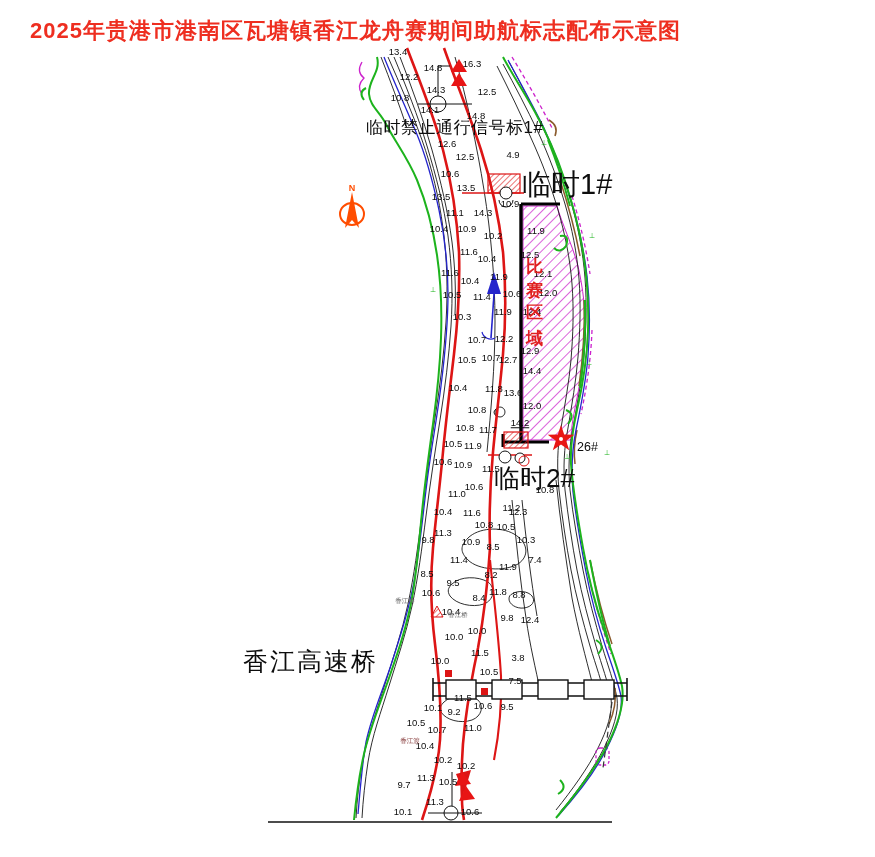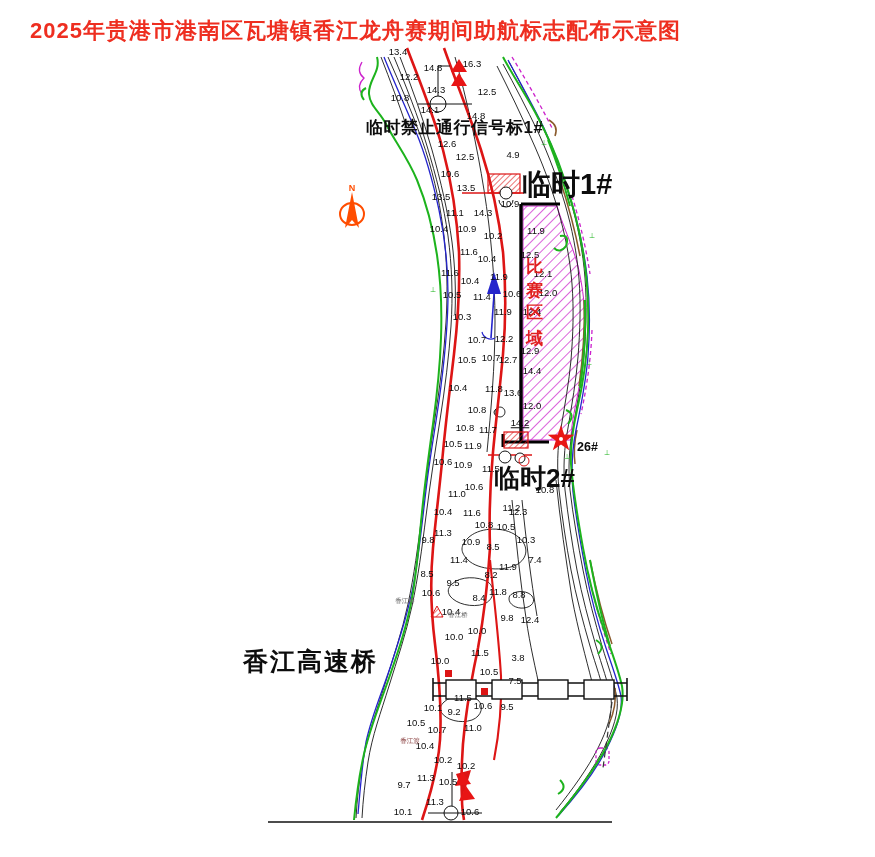--- a/index.html
+++ b/index.html
@@ -7,21 +7,21 @@
     --channel-red:#dd1515; --hatch-magenta:#cc22cc; --race-red:#e02020;
     --brown:#8a5a2b; --mark-red:#e81515; --label-black:#0d0d0d;
   }
   *{box-sizing:border-box;margin:0;padding:0}
   html,body{width:875px;height:857px;background:#fff;overflow:hidden;
     font-family:"Liberation Sans","DejaVu Sans",sans-serif;}
   .stage{position:relative;width:711px;height:857px;background:#fff}
   .map-svg{position:absolute;left:0;top:0}
   .page-title{position:absolute;left:0;right:0;top:16px;text-align:center;
     font-size:22px;font-weight:bold;color:var(--title-red);letter-spacing:1px}
-  .lbl{position:absolute;color:var(--label-black);font-weight:bold;white-space:nowrap;line-height:1}
+  .lbl{position:absolute;color:var(--label-black);font-weight:normal;white-space:nowrap;line-height:1}
   .lbl-no-pass-1{left:366px;top:119px;font-size:17px;letter-spacing:.5px}
   .lbl-temp-1{left:522px;top:170px;font-size:29px}
   .lbl-temp-2{left:494px;top:465px;font-size:26px}
   .lbl-26{left:577px;top:441px;font-size:12.5px}
   .lbl-bridge{left:243px;top:649px;font-size:25px;letter-spacing:2px}
   .lbl-no-pass-2{left:366px;top:827px;font-size:18px}
   .race-label{position:absolute;left:526px;top:243px;writing-mode:vertical-rl;
     text-orientation:upright;color:var(--race-red);font-weight:bold;
     font-size:17px;letter-spacing:24px;line-height:1}
   .depth{position:absolute;transform:translate(-50%,-50%);font-size:9.5px;

